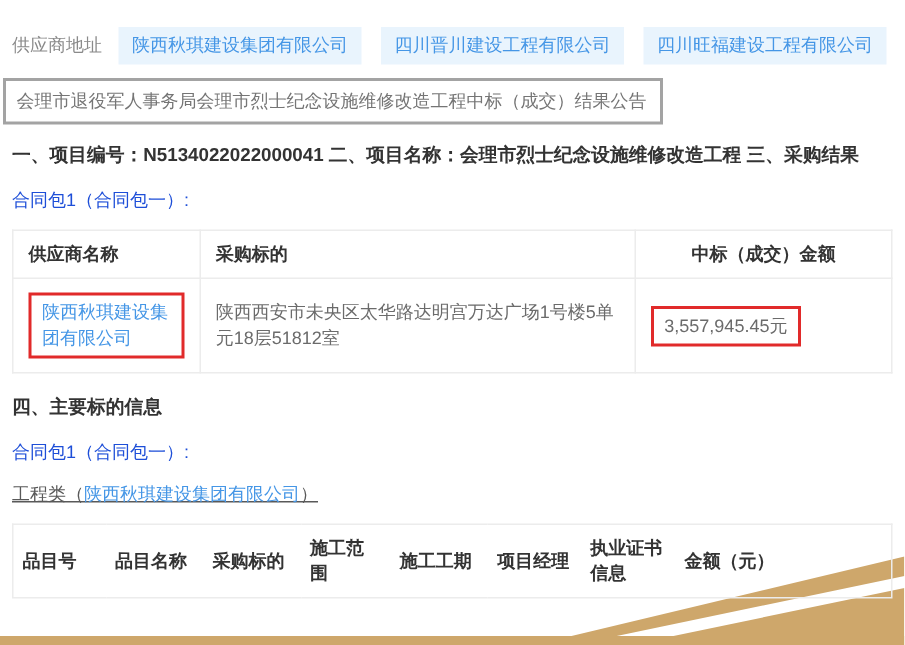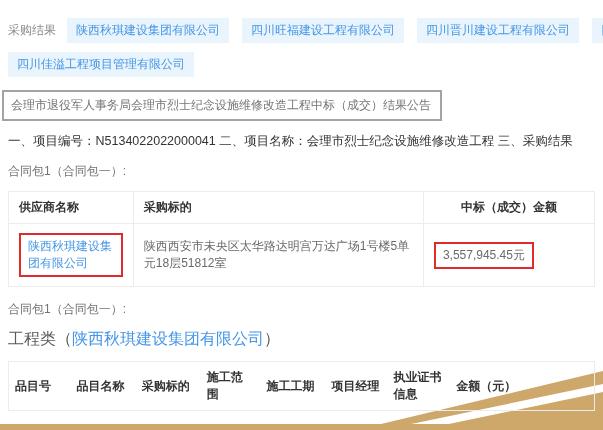--- a/index.html
+++ b/index.html
@@ -36,26 +36,26 @@
     margin: 0 0 12px -6px;
     border: 2px solid #a3a3a3;
     padding: 5px 9px 5px 7px;
     font-size: 12px;
     color: #757575;
     white-space: nowrap;
   }
 
   .summary-line {
     font-size: 12.5px;
-    font-weight: normal;
+    font-weight: bold;
     color: #333333;
     margin-bottom: 13px;
     white-space: nowrap;
   }
-  .pkg-label { font-size: 12px; color: #737373; margin-bottom: 11px; }
+  .pkg-label { font-size: 12px; color: #1d4ed8; margin-bottom: 11px; }
 
   table { width: 100%; border-collapse: collapse; font-size: 12px; margin-bottom: 14px; }
   th { font-weight: bold; color: #333333; text-align: left; }
 
   
   .t1 th, .t1 td { border: 1px solid #ececec; padding: 7px 10px; }
   .t1 td { padding-top: 9px; padding-bottom: 9px; color: #6b6b6b; }
   .t1 .c-name { width: 21.3%; }
   .t1 .c-addr { width: 49.5%; }
   .t1 .c-amt  { width: 29.2%; text-align: center; }
@@ -64,46 +64,43 @@
     display: inline-block;
     border: 2px solid #e12a2a;
     padding: 3px 7px;
   }
   .link { color: #4596e6; text-decoration: none; cursor: pointer; }
 
   .section-heading {
     font-size: 12.5px; font-weight: bold; color: #333333;
     margin: 2px 0 13px 0;
   }
-  .category-line { font-size: 16px; color: #595959; margin-bottom: 11px; }
+  .category-line { font-size: 12px; color: #595959; margin-bottom: 11px; text-decoration: underline; }
 
   
   .t2 { border: 1px solid #ececec; }
   .t2 th, .t2 td { padding: 7px 6px; border: none; }
   .t2 thead tr { border-bottom: 1px solid #ececec; }
   .t2 .w1 { width: 10.6%; } .t2 .w2 { width: 11.1%; } .t2 .w3 { width: 11.1%; }
   .t2 .w4 { width: 10.2%; } .t2 .w5 { width: 11.1%; } .t2 .w6 { width: 10.6%; }
   .t2 .w7 { width: 10.7%; } .t2 .w8 { width: 24.6%; }
 
   .corner-decor { position: absolute; left: 0; bottom: 0; z-index: 1; }
 </style>
 </head>
 <body>
 
 <div class="content">
 
   <div class="rel-row">
-    <span class="rel-label">采购结果</span>
+    <span class="rel-label">供应商地址</span>
     <a class="tag">陕西秋琪建设集团有限公司</a>
+    <a class="tag">四川晋川建设工程有限公司</a>
     <a class="tag">四川旺福建设工程有限公司</a>
-    <a class="tag">四川晋川建设工程有限公司</a>
     <a class="tag">四川津茂建筑工程有限公司</a>
-  </div>
-  <div class="rel-row rel-row2">
-    <a class="tag">四川佳溢工程项目管理有限公司</a>
   </div>
 
   <div class="title-box">
     <span>会理市退役军人事务局会理市烈士纪念设施维修改造工程中标（成交）结果公告</span>
   </div>
 
   <div class="summary-line">一、项目编号：N5134022022000041 二、项目名称：会理市烈士纪念设施维修改造工程 三、采购结果</div>
 
   <div class="pkg-label">合同包1（合同包一）:</div>
 
@@ -123,20 +120,21 @@
           </span>
         </td>
         <td>陕西西安市未央区太华路达明宫万达广场1号楼5单元18层51812室</td>
         <td>
           <span class="red-box">3,557,945.45元</span>
         </td>
       </tr>
     </tbody>
   </table>
 
+  <div class="section-heading">四、主要标的信息</div>
 
   <div class="pkg-label">合同包1（合同包一）:</div>
 
   <div class="category-line">
     <span>工程类（</span><a class="link">陕西秋琪建设集团有限公司</a><span>）</span>
   </div>
 
   <table class="t2">
     <thead>
       <tr>

